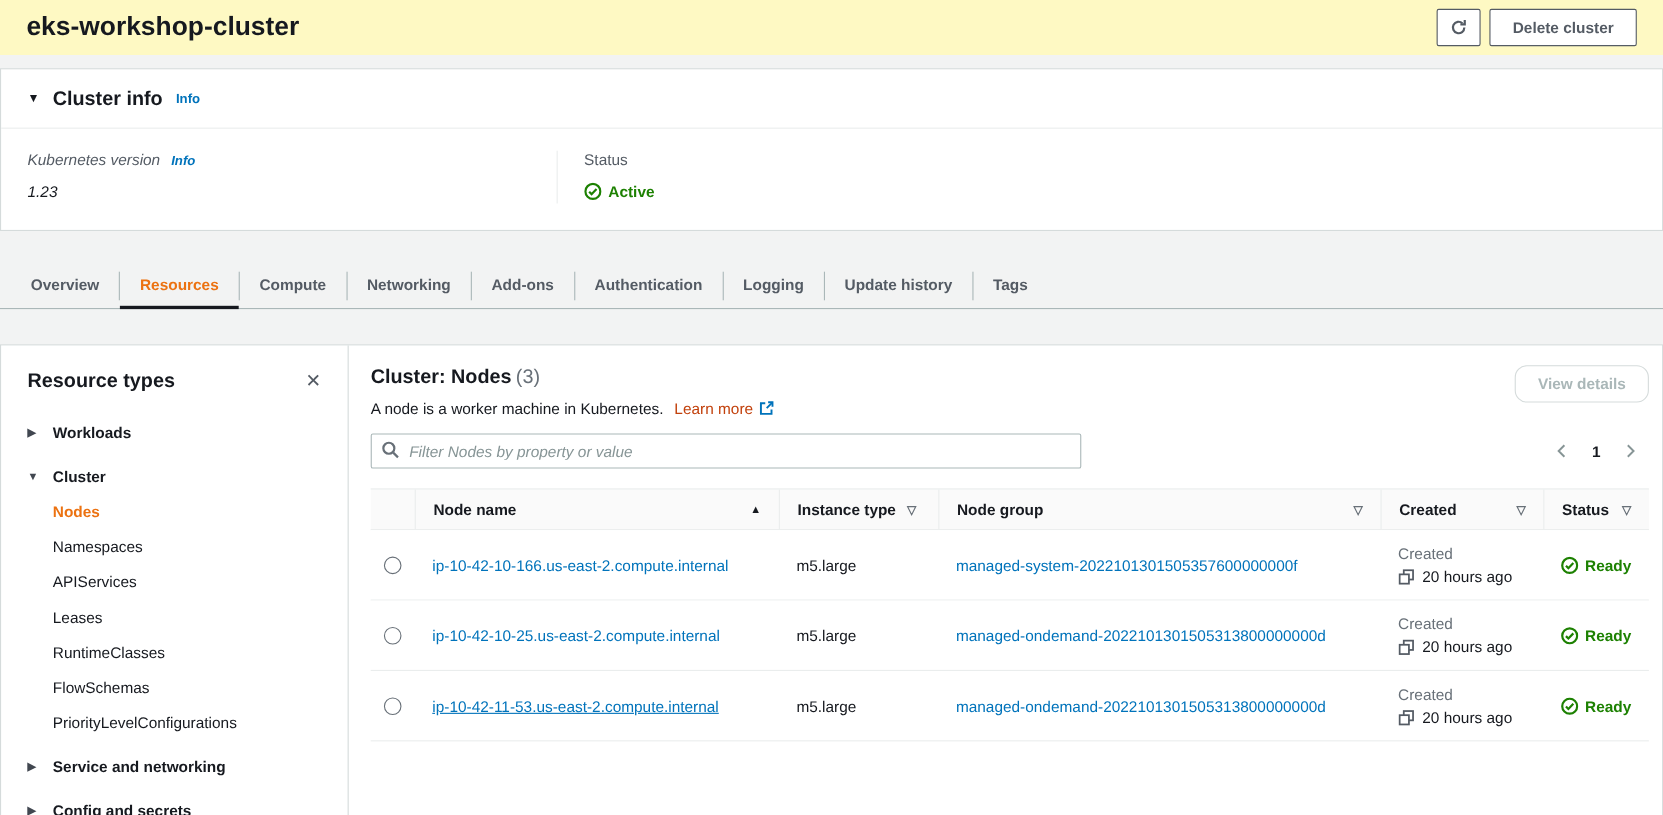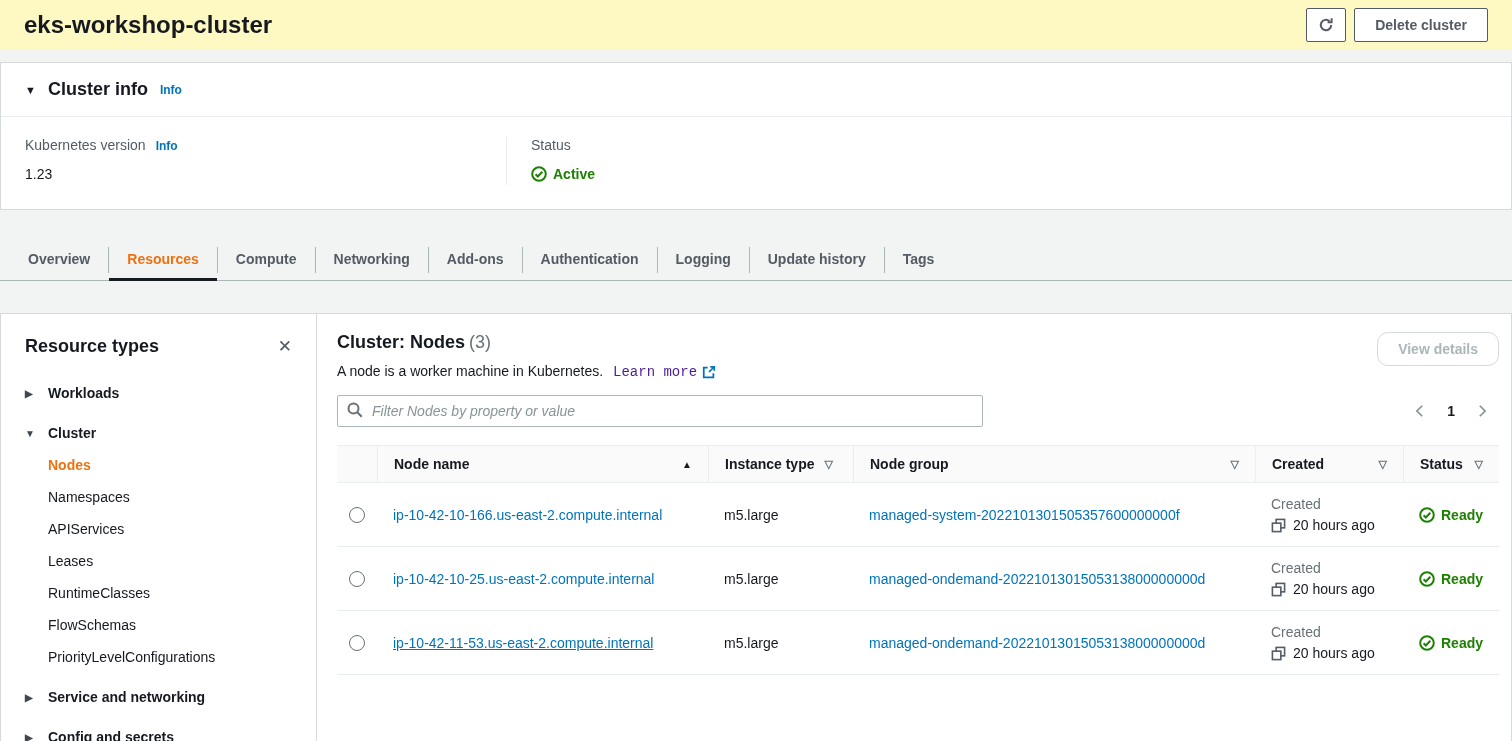--- a/index.html
+++ b/index.html
@@ -30,21 +30,21 @@
   .info-card { background: #fff; border: 1px solid #d5dbdb; margin-top: 12px; }
   .info-card-header {
     padding: 16px 24px; border-bottom: 1px solid #eaeded;
     display: flex; align-items: center; gap: 12px;
   }
   .caret { font-size: 11px; color: #16191f; }
   .info-card-title { font-size: 18px; font-weight: 700; }
   .info-link { color: #0073bb; font-size: 12px; font-weight: 700; text-decoration: none; }
   .info-card-body { display: flex; padding: 20px 0 24px; }
   .info-col { padding: 0 24px; }
-  .info-col-1 { flex: 0 0 505px; }
+  .info-col-1 { flex: 0 0 505px; font-style: italic; }
   .info-col-2 { flex: 0 0 503px; border-left: 1px solid #eaeded; }
   .info-col-3 { flex: 1 1 auto; border-left: 1px solid #eaeded; }
   .field-label { color: #545b64; display: flex; align-items: baseline; gap: 10px; }
   .field-value { margin-top: 13px; }
   .status-green { display: inline-flex; align-items: center; gap: 6px; color: #1d8102; font-weight: 700; }
   
   .tabs-wrap {
     margin-top: 30px; display: flex; align-items: stretch;
     border-bottom: 1px solid #aab7b8; padding-left: 10px;
   }
@@ -72,21 +72,21 @@
   .tree-arrow { font-size: 10px; color: #414750; width: 10px; }
   .tree-children { margin: 16px 0 0 23px; display: flex; flex-direction: column; gap: 16px; }
   .tree-child { color: #16191f; cursor: pointer; }
   .tree-child.selected { color: #ec7211; font-weight: 700; }
   
   .split-right { flex: 1 1 auto; padding: 18px 12px 0 20px; }
   .panel-head { display: flex; align-items: flex-start; justify-content: space-between; }
   .panel-title { font-size: 18px; font-weight: 700; }
   .panel-count { color: #687078; font-weight: 400; }
   .panel-desc { margin-top: 10px; }
-  .learn-more { color: #4c1d95; text-decoration: none; margin-left: 6px; display: inline-flex; align-items: center; gap: 5px; font-family: Liberation Mono, monospace; }
+  .learn-more { color: #c2410c; text-decoration: none; margin-left: 6px; display: inline-flex; align-items: center; gap: 5px; }
   .filter-row { display: flex; align-items: center; justify-content: space-between; margin-top: 15px; }
   .filter-box { position: relative; width: 646px; }
   .filter-input {
     width: 100%; height: 32px; border: 1px solid #aab7b8; border-radius: 2px;
     padding: 0 8px 0 34px; font-size: 14px; font-family: inherit; color: #16191f;
   }
   .filter-input::placeholder { font-style: italic; color: #879596; }
   .search-ic { position: absolute; left: 10px; top: 7px; }
   .pagination { display: flex; align-items: center; gap: 20px; margin-right: 10px; }
   .page-num { font-weight: 700; color: #16191f; }

